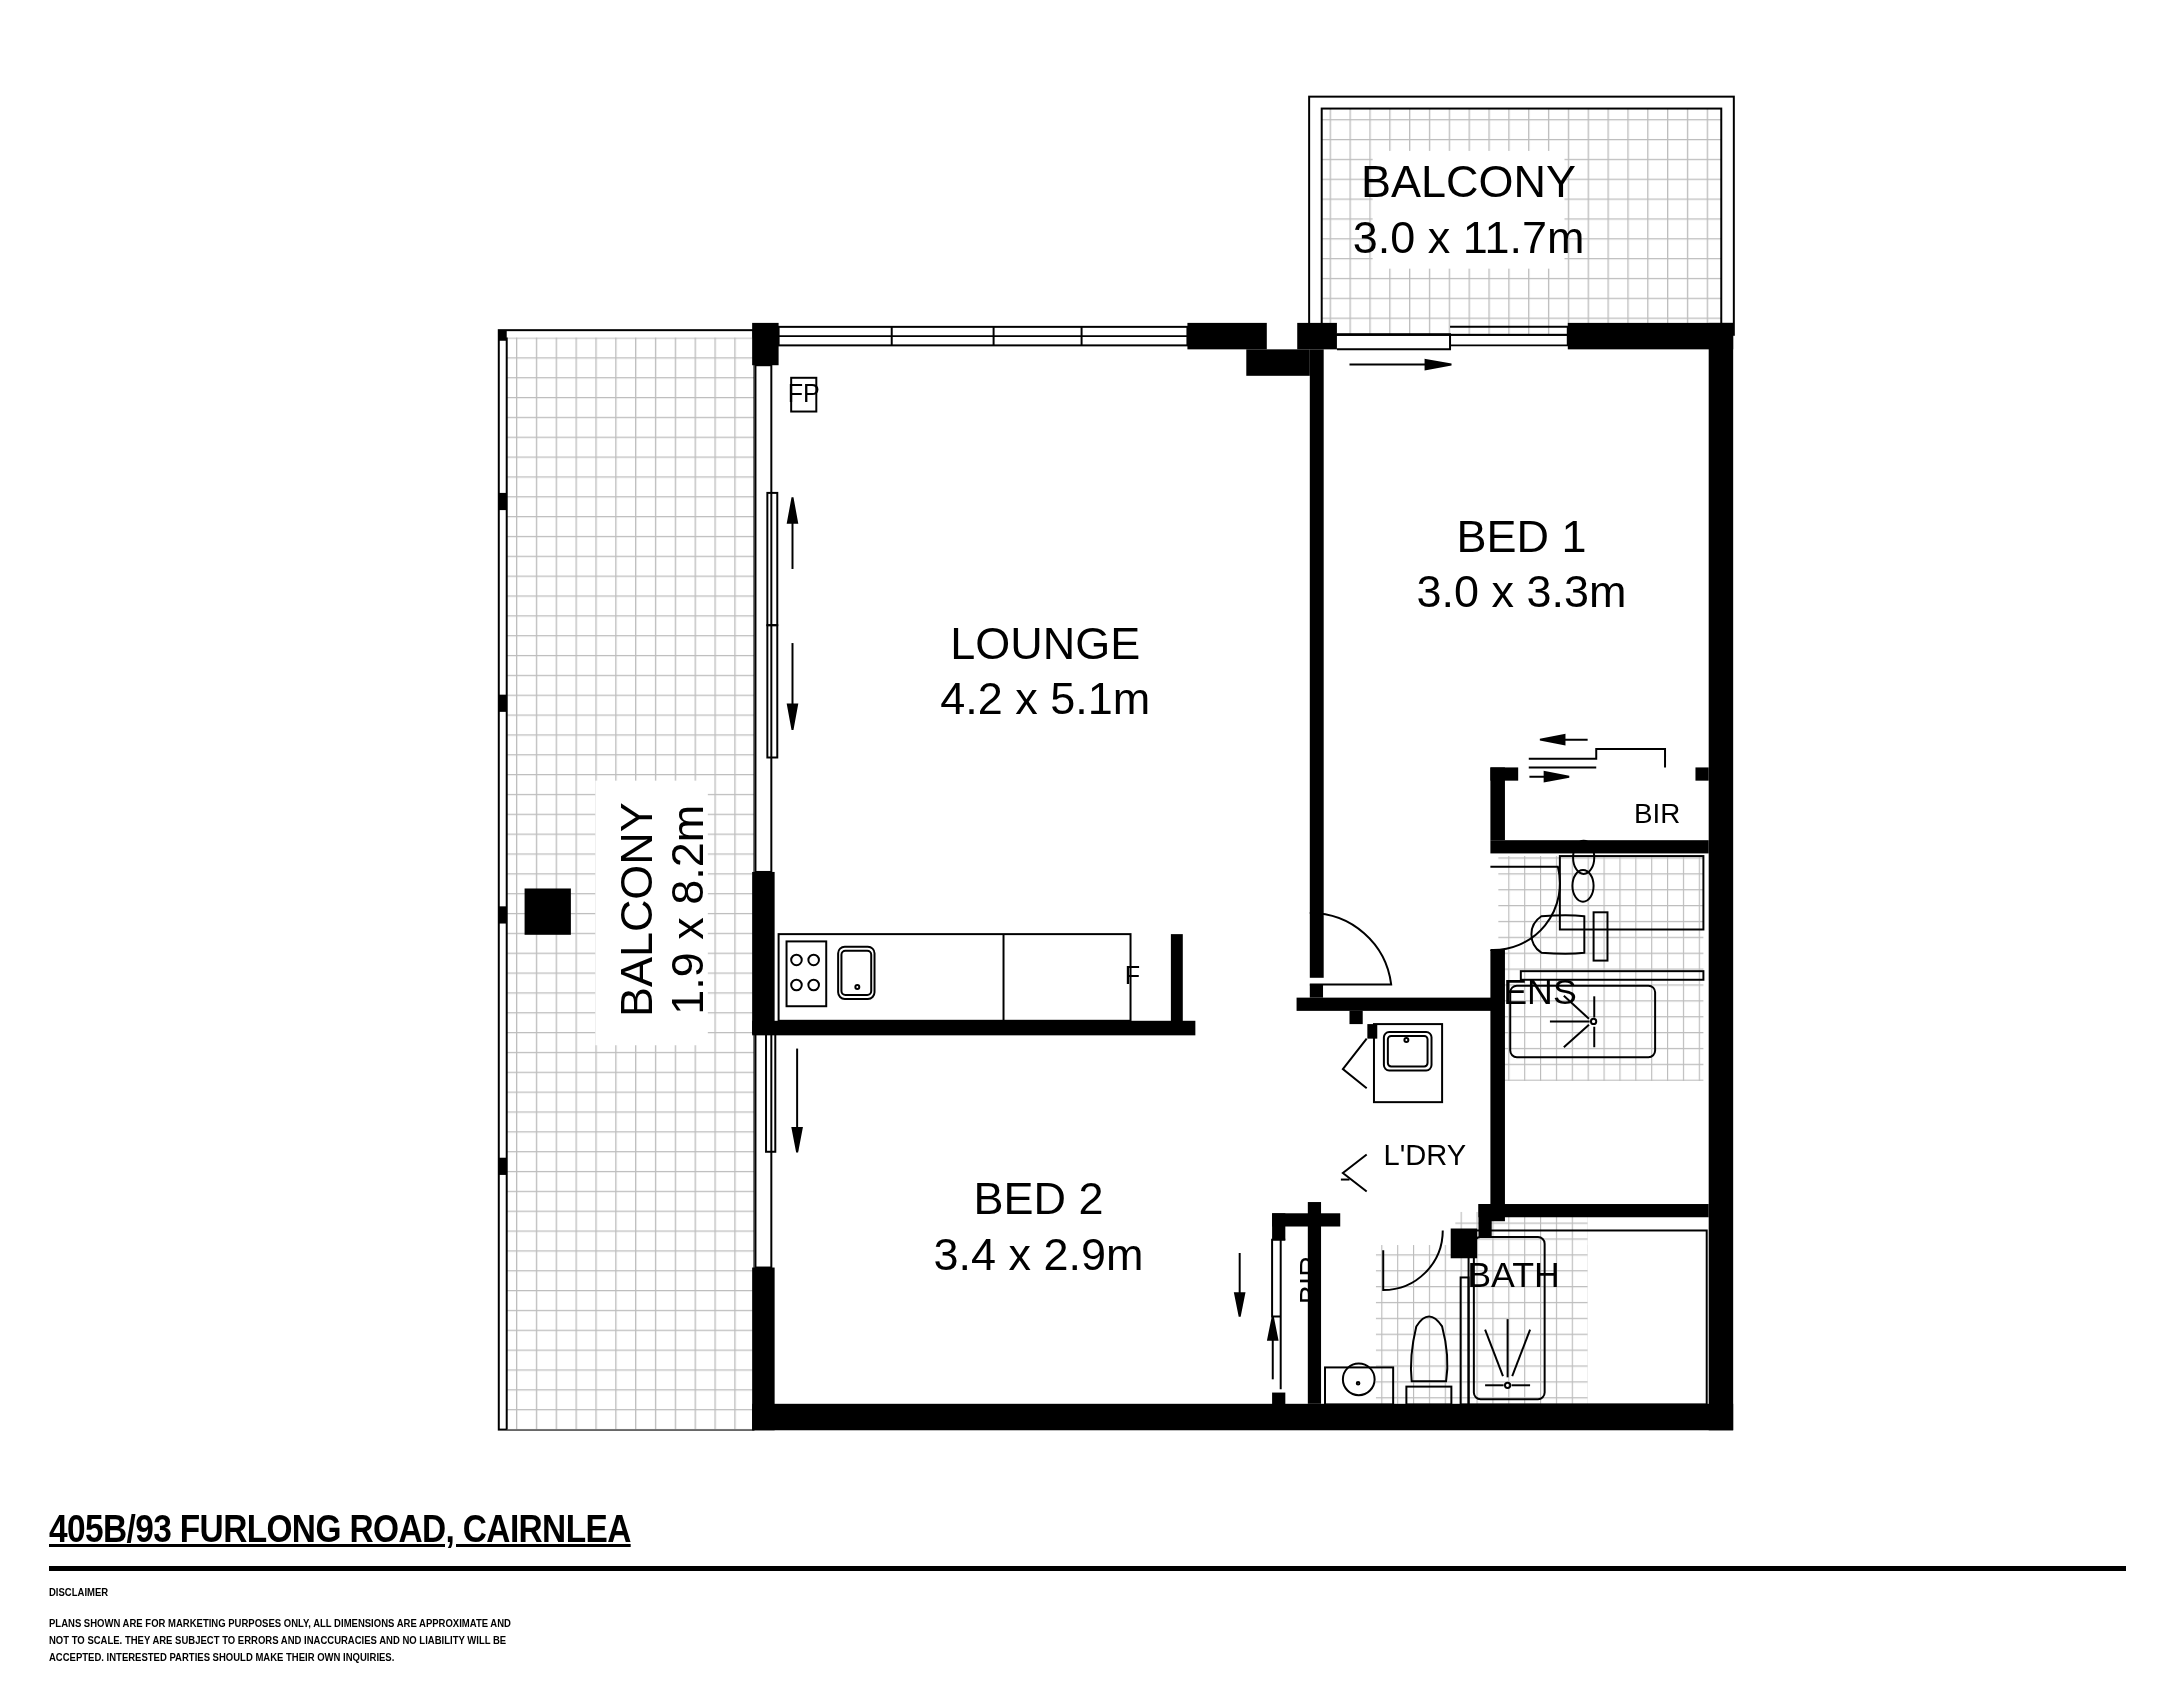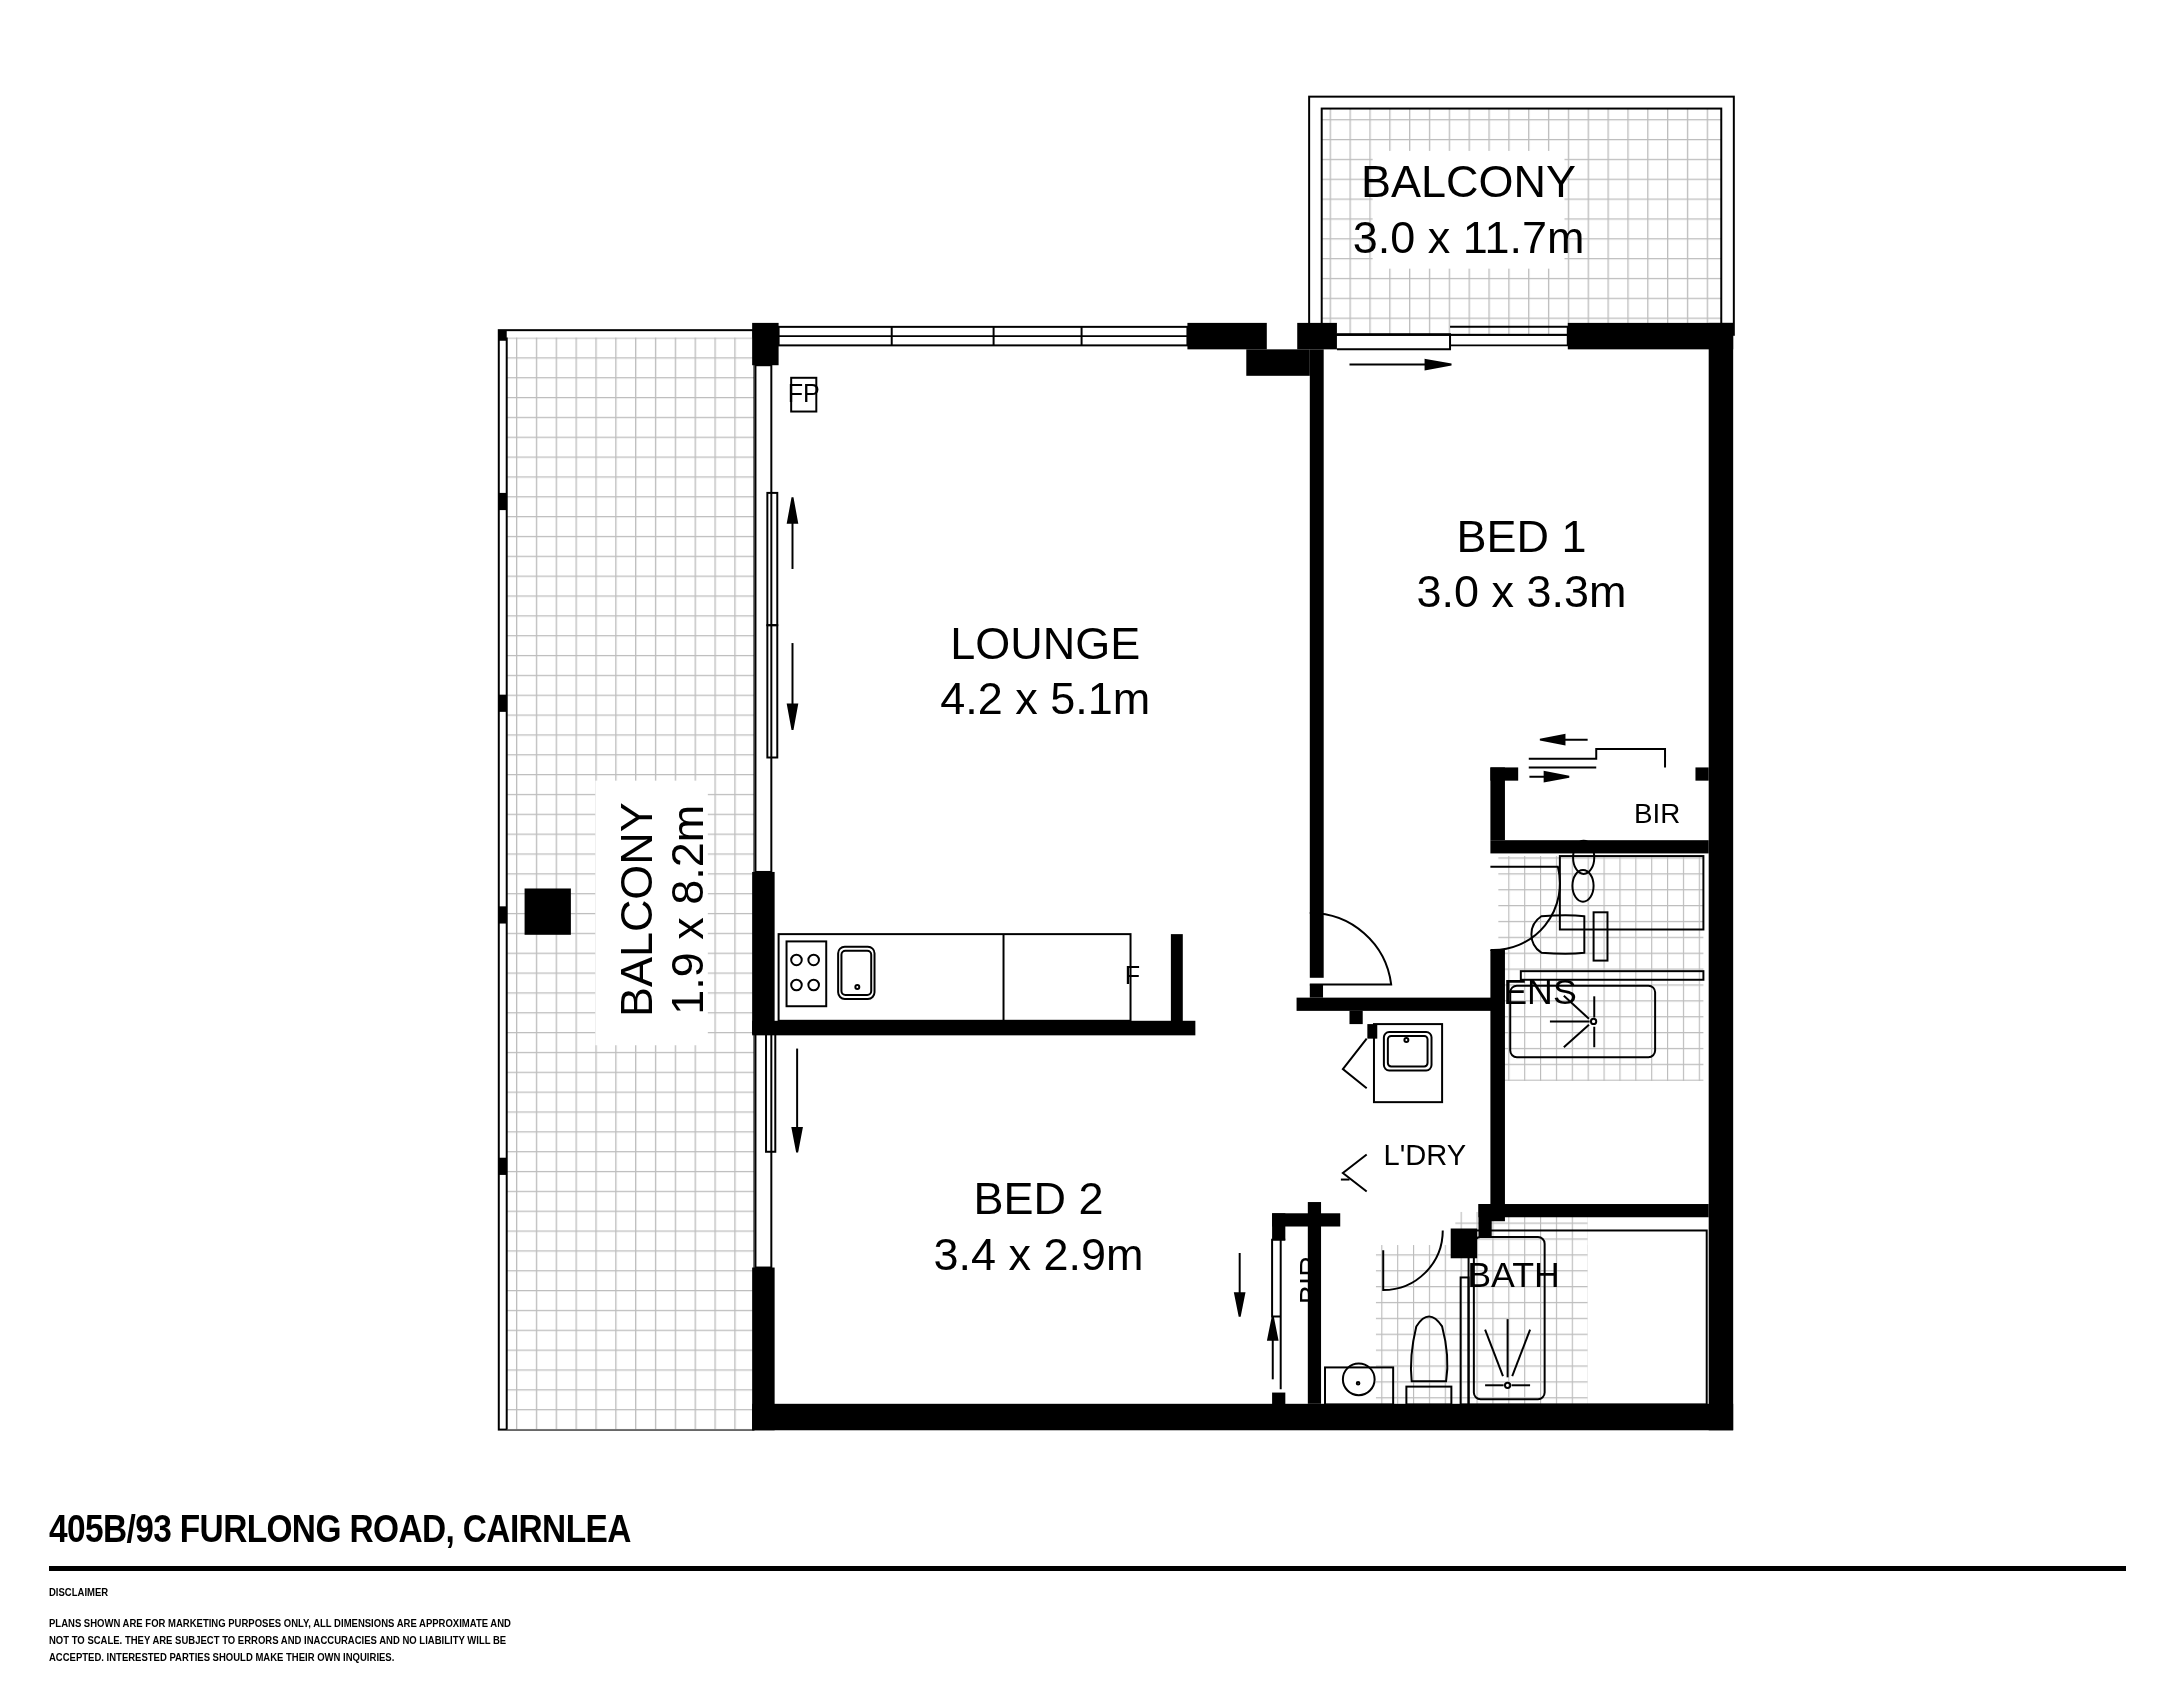--- a/index.html
+++ b/index.html
@@ -1,19 +1,19 @@
 <!DOCTYPE html>
 <html style="font-size:10.6px"><head>
 <meta charset="utf-8">
 <style>
   html, body { margin:0; padding:0; background:#ffffff; }
   body { width:2183px; height:1687px; position:relative; overflow:hidden; font-family:"Liberation Sans", sans-serif; }
   #plan { position:absolute; left:0; top:0; width:2183px; height:1687px; }
   .room-label { font-family:"Liberation Sans", sans-serif; fill:#000; }
-  .footer { position:absolute; left:49px; top:1508px; width:2077px; }
+  .footer { position:absolute; left:49px; top:1508px; width:2077px;text-decoration:underline; }
   .address { font-family:"Liberation Sans", sans-serif; font-weight:bold; font-size:38px; letter-spacing:-0.7px; color:#000; transform:scaleX(0.88); transform-origin:left; white-space:nowrap; }
   .rule { position:absolute; left:0; top:58px; width:2077px; height:4.6px; background:#000; }
   .disclaimer-title { position:absolute; top:78px; left:0; font-weight:bold; font-size:11.2px; transform:scaleX(0.85); transform-origin:left; }
   .disclaimer-body { position:absolute; top:107px; left:0; width:728px; font-weight:bold; font-size:11.2px; line-height:17px; transform:scaleX(0.85); transform-origin:left; }
 </style>
 </head>
 <body>
 
 <svg id="plan" viewBox="0 0 3300 2550" xmlns="http://www.w3.org/2000/svg">
   <defs>

